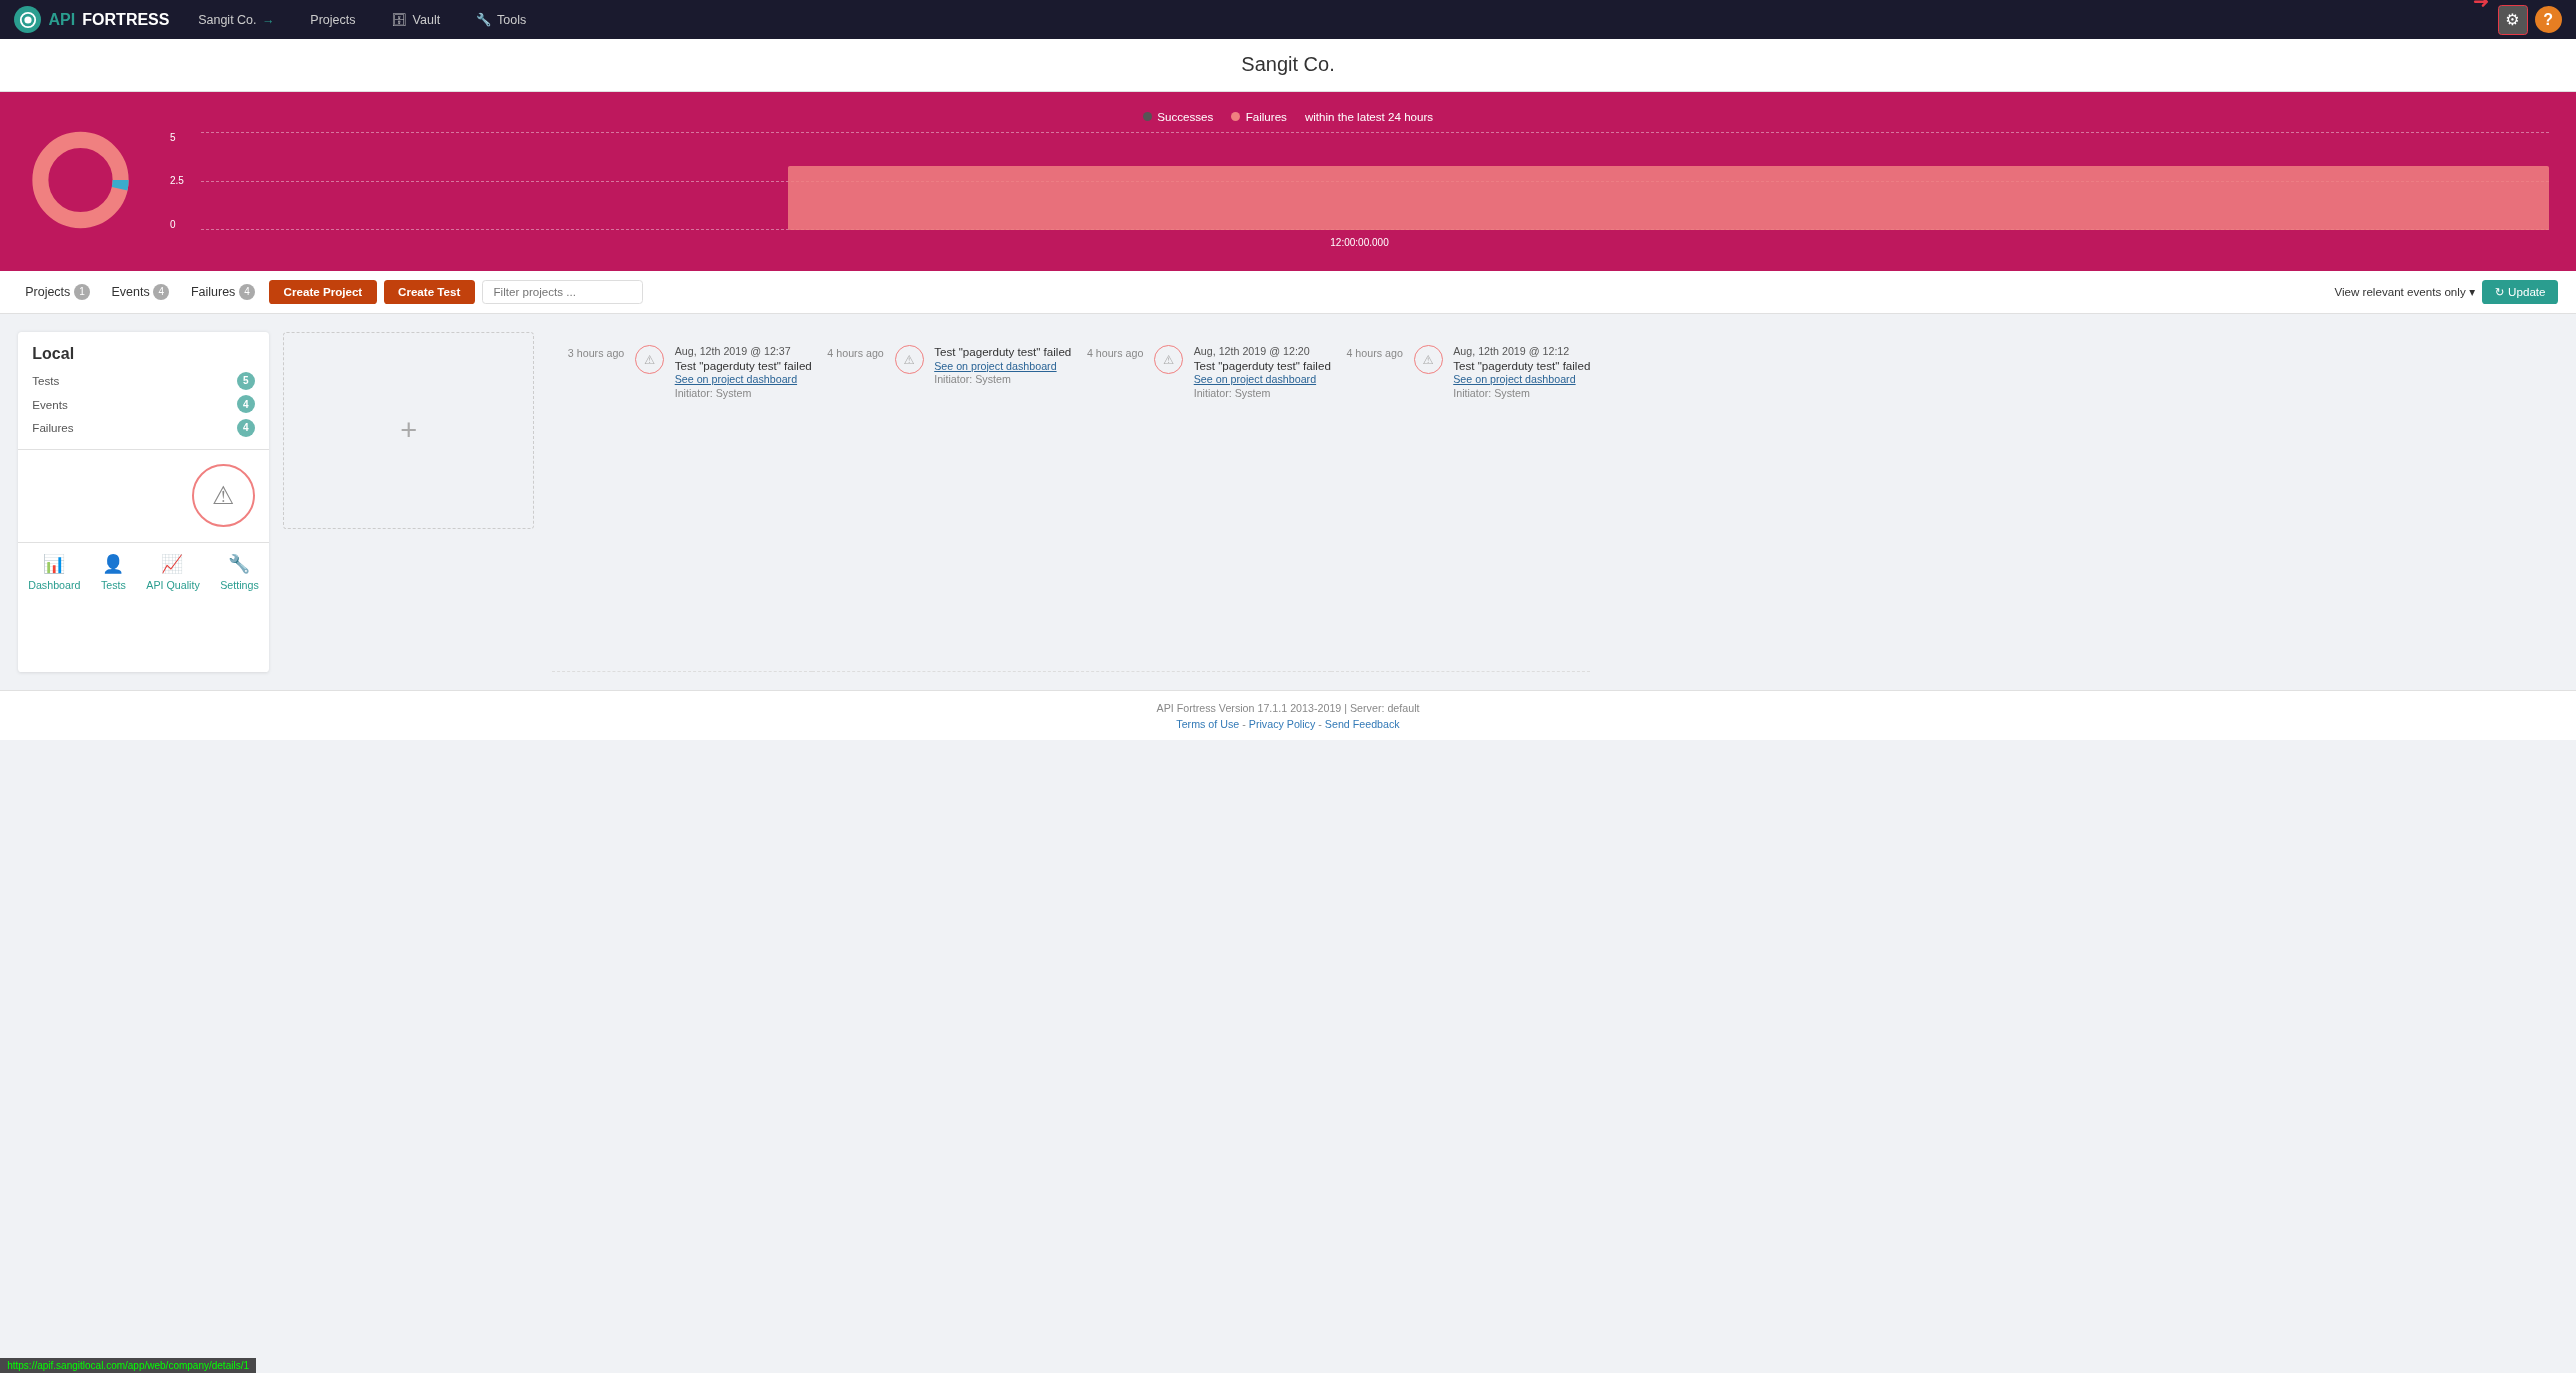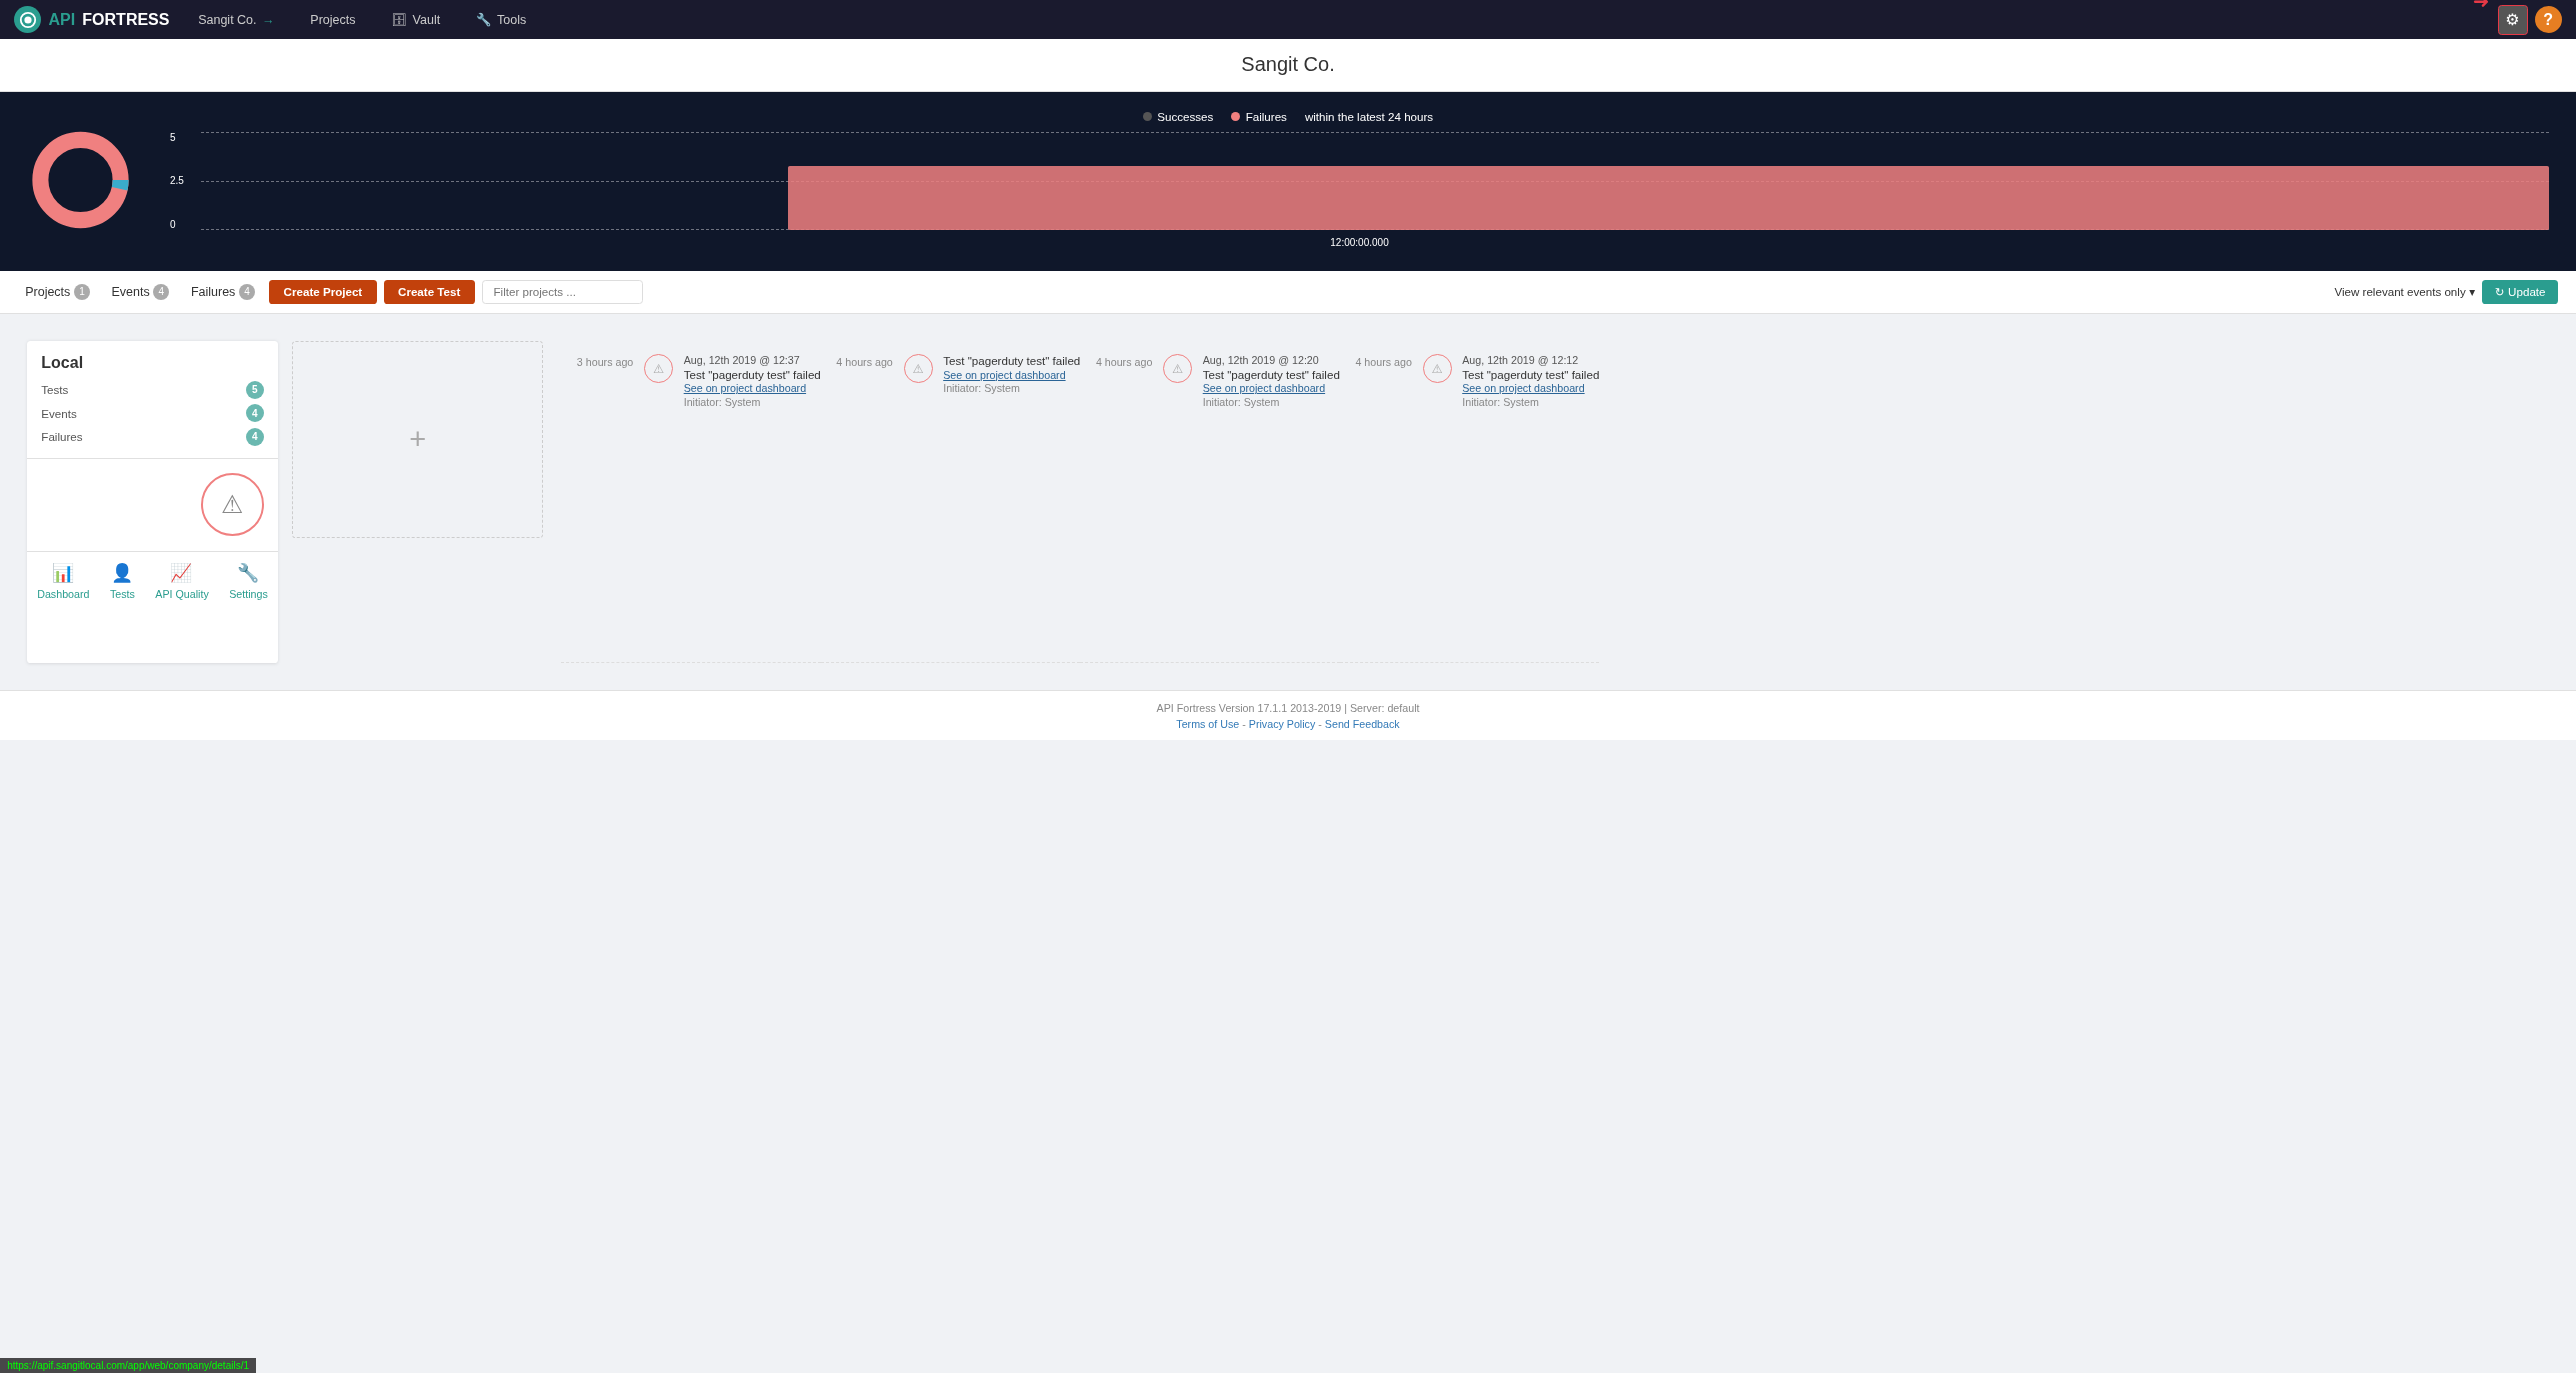--- a/index.html
+++ b/index.html
@@ -83,21 +83,21 @@
       background: white;
       text-align: center;
       padding: 14.3px;
       font-size: 20px;
       color: #333;
       border-bottom: 0.9px solid #e0e0e0;
     }
 
     
     .chart-area {
-      background: #0f172a;
+      background: #be185d;
       padding: 18px 27px;
       position: relative;
       height: 179px;
       overflow: hidden;
     }
     .chart-legend {
       display: flex;
       align-items: center;
       gap: 18px;
       justify-content: center;
@@ -194,21 +194,21 @@
       font-size: 11.6px;
       display: flex;
       align-items: center;
       gap: 3.6px;
     }
 
     
     .main-content {
       display: flex;
       gap: 0;
-      padding: 27px;
+      padding: 18px;
       min-height: 376px;
     }
 
     
     .project-card {
       background: white;
       border-radius: 3.6px;
       width: 251px;
       min-width: 251px;
       overflow: hidden;

